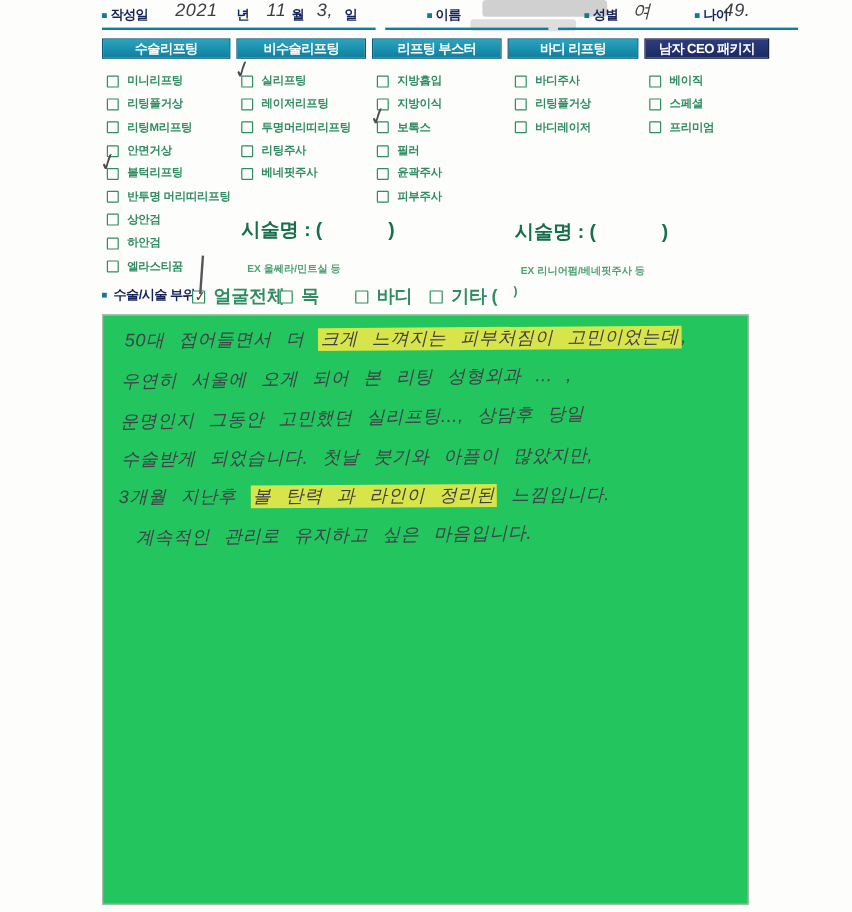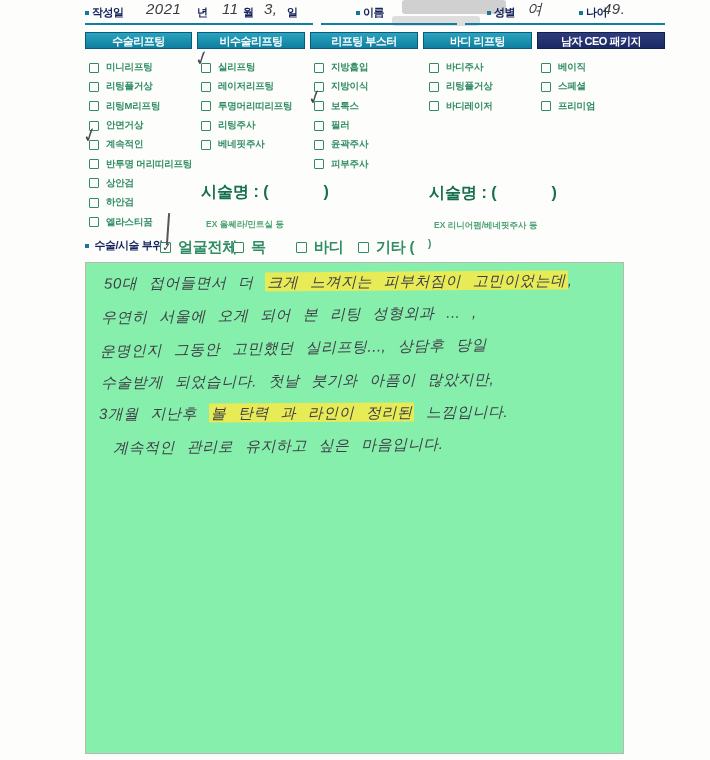--- a/index.html
+++ b/index.html
@@ -38,21 +38,21 @@
   .area-label{position:absolute;left:85px;top:238px;font-size:11px;font-weight:bold;color:#14235c;letter-spacing:-0.5px;}
   .area-opt{position:absolute;top:238px;display:flex;align-items:center;white-space:nowrap;}
   .area-opt .ckbox{width:9px;height:9px;}
   .area-opt .cklabel{font-size:15px;}
   .pen-v{position:absolute;left:1px;top:-2px;font-size:12px;color:#4a4a50;transform:rotate(-5deg);line-height:1;}
   .pen-stroke{position:absolute;left:6px;top:-30px;width:1.5px;height:32px;background:#55555b;transform:rotate(4deg);}
   .area-close{position:absolute;left:428px;top:238px;font-size:10px;font-weight:bold;color:#2f8c63;}
 
   
   .review-box{position:absolute;left:85px;top:262px;width:539px;height:492px;
-              background:#86efac;border:1.5px solid #b8b8b1;box-sizing:border-box;}
+              background:#22c55e;border:1.5px solid #b8b8b1;box-sizing:border-box;}
   .rline{position:absolute;font-style:italic;color:#404048;font-size:15px;
          letter-spacing:0.5px;word-spacing:7px;white-space:nowrap;}
   .rline .hl{background:rgba(248,234,70,0.85);padding:1px 2px;}
   .rline:nth-child(1){left:18px;top:10px;transform:rotate(-0.4deg);}
   .rline:nth-child(2){left:15px;top:43px;transform:rotate(-0.8deg);}
   .rline:nth-child(3){left:14px;top:76px;transform:rotate(-1deg);}
   .rline:nth-child(4){left:15px;top:109px;transform:rotate(-0.5deg);}
   .rline:nth-child(5){left:13px;top:141px;transform:rotate(-0.3deg);}
   .rline:nth-child(6){left:27px;top:174px;transform:rotate(-0.7deg);}
 </style>
@@ -79,42 +79,42 @@
   <span class="hand hv" style="left:603px">49.</span>
 
   <div class="uline" style="left:85px;width:228px;"></div>
   <div class="uline" style="left:321px;width:136px;"></div>
   <div class="uline" style="left:465px;width:200px;"></div>
 
   <div class="hdr" style="left:85px;width:107px;">수술리프팅</div>
   <div class="hdr" style="left:197px;width:108px;">비수술리프팅</div>
   <div class="hdr" style="left:310px;width:108px;">리프팅 부스터</div>
   <div class="hdr" style="left:423px;width:109px;">바디 리프팅</div>
-  <div class="hdr hdr-navy" style="left:537px;width:128px;">남자 CEO 패키지</div>
+  <div class="hdr hdr-navy" style="left:537px;width:104px;">남자 CEO 패키지</div>
 
   <div class="items" data-col="0" style="left:89px;">
       <div class="ckrow">
         <span class="ckbox"></span>
         <span class="cklabel">미니리프팅</span>
       </div>
       <div class="ckrow">
         <span class="ckbox"></span>
         <span class="cklabel">리팅풀거상</span>
       </div>
       <div class="ckrow">
         <span class="ckbox"></span>
         <span class="cklabel">리팅M리프팅</span>
       </div>
       <div class="ckrow">
         <span class="ckbox"></span>
         <span class="cklabel">안면거상</span>
       </div>
       <div class="ckrow">
         <span class="ckbox"></span>
-        <span class="cklabel">계속적인</span>
+        <span class="cklabel">볼턱리프팅</span>
         <span class="pen-check">✓</span>
       </div>
       <div class="ckrow">
         <span class="ckbox"></span>
         <span class="cklabel">반투명 머리띠리프팅</span>
       </div>
       <div class="ckrow">
         <span class="ckbox"></span>
         <span class="cklabel">상안검</span>
       </div>

